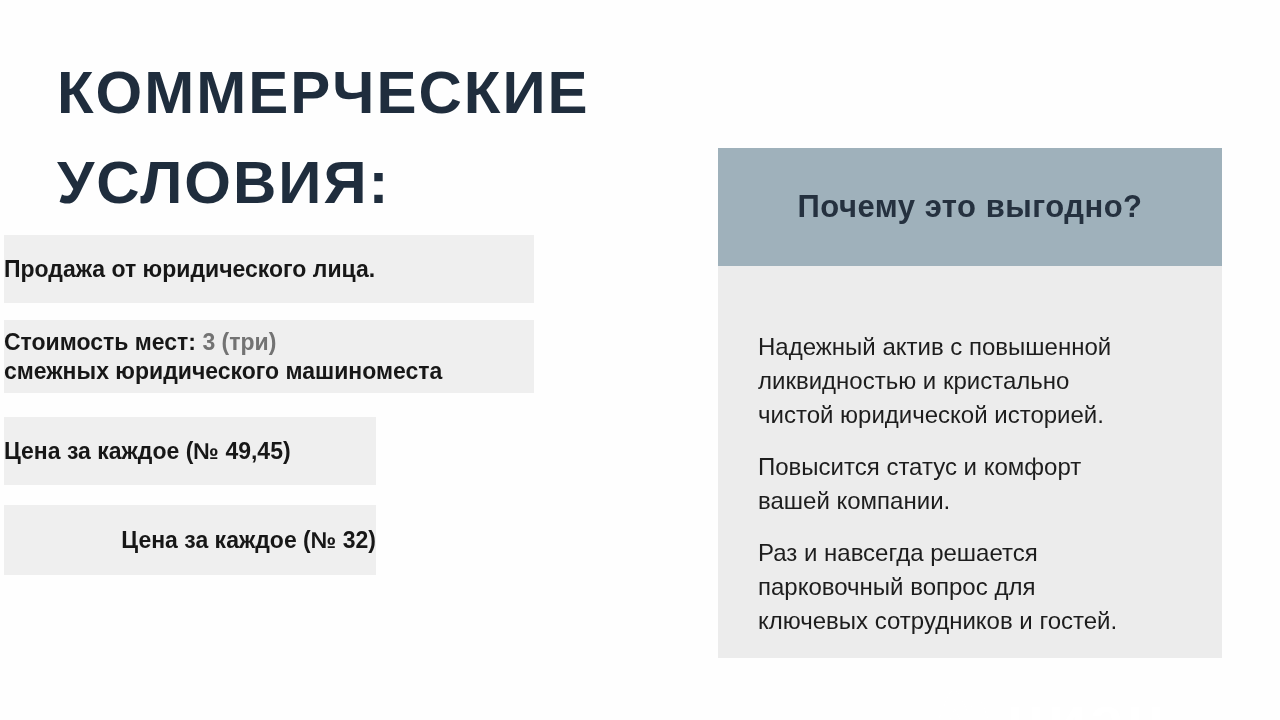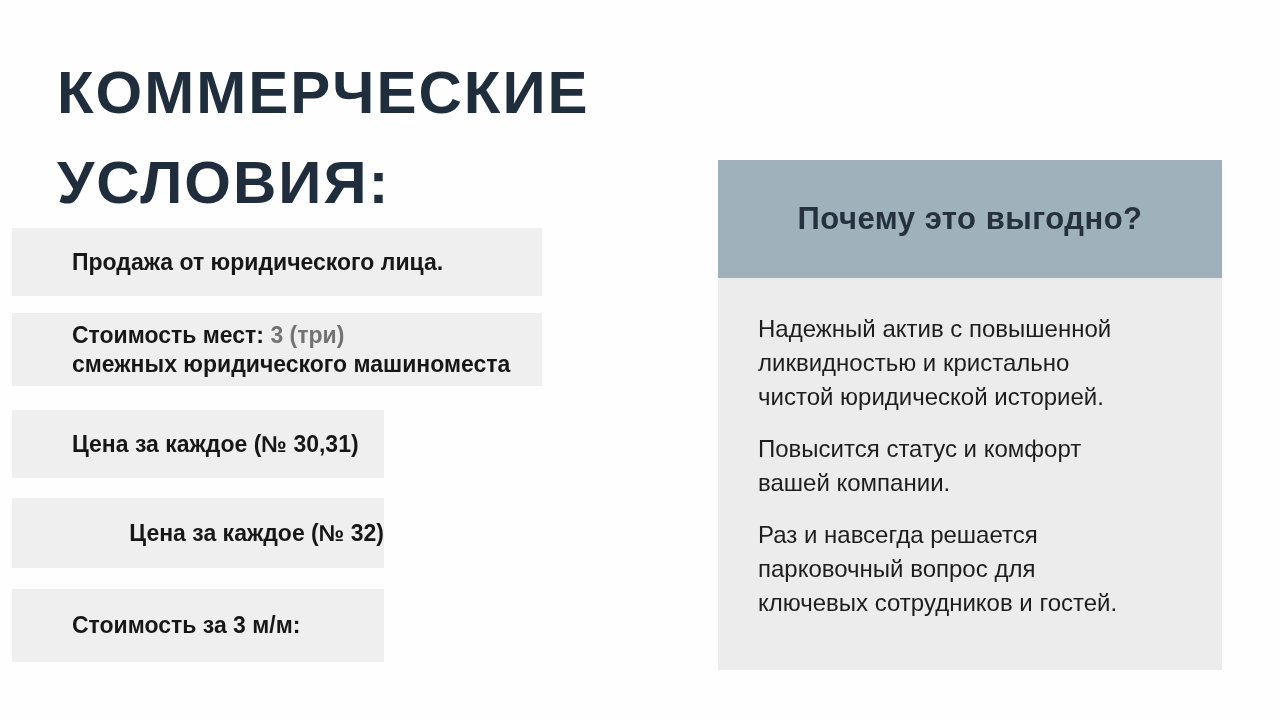--- a/index.html
+++ b/index.html
@@ -14,43 +14,43 @@
   
   .title{
     position:absolute;left:57px;top:48px;
     font-size:60px;font-weight:bold;line-height:90px;
     letter-spacing:2px;color:#1f2d3d;
     white-space:pre-line;
   }
 
   
   .bar{
-    position:absolute;left:12px;
+    position:absolute;left:4px;
     background:#efefef;
     display:flex;flex-direction:column;justify-content:center;
-    padding-left:60px;box-sizing:border-box;
-    color:#171717;font-weight:bold;font-size:23px;line-height:29px;
+    box-sizing:border-box;
+    color:#171717;font-weight:bold;font-size:23px;line-height:29px;margin-top:7px;
   }
   .bar1{top:228px;height:68px;width:530px;}
   .bar2{top:313px;height:73px;width:530px;}
   .bar3{top:410px;height:68px;width:372px;}
   .bar4{top:498px;height:70px;width:372px;align-items:flex-end;}
   .bar5{top:589px;height:73px;width:372px;}
   .highlight{color:#737373;}
 
   
-  .panel{position:absolute;left:718px;top:160px;width:504px;}
+  .panel{position:absolute;left:718px;top:148px;width:504px;}
   .panel-header{
     height:118px;background:#9fb1bb;
     display:flex;align-items:center;justify-content:center;
     color:#25313f;font-size:31px;font-weight:bold;letter-spacing:0.5px;
   }
   .panel-body{
     height:392px;background:#ececec;
-    box-sizing:border-box;padding:34px 30px 0 40px;
+    box-sizing:border-box;padding:64px 30px 0 40px;
     position:relative;
   }
   .panel-body p{
     margin:0 0 18px 0;
     color:#1d1d1d;font-size:24px;line-height:34px;
     white-space:pre-line;
   }
 
   
   .watermark{
@@ -76,30 +76,27 @@
   <div class="bar bar1">
     <div>Продажа от юридического лица.</div>
   </div>
 
   <div class="bar bar2">
     <div><span>Стоимость мест: </span><span class="highlight">3 (три)</span></div>
     <div>смежных юридического машиноместа</div>
   </div>
 
   <div class="bar bar3">
-    <div>Цена за каждое (№ 30,31)</div>
+    <div>Цена за каждое (№ 49,45)</div>
   </div>
 
   <div class="bar bar4">
     <div>Цена за каждое (№ 32)</div>
   </div>
 
-  <div class="bar bar5">
-    <div>Стоимость за 3 м/м:</div>
-  </div>
 
   <div class="panel">
     <div class="panel-header">Почему это выгодно?</div>
     <div class="panel-body">
       <p>Надежный актив с повышенной
 ликвидностью и кристально
 чистой юридической историей.</p>
       <p>Повысится статус и комфорт
 вашей компании.</p>
       <p>Раз и навсегда решается

